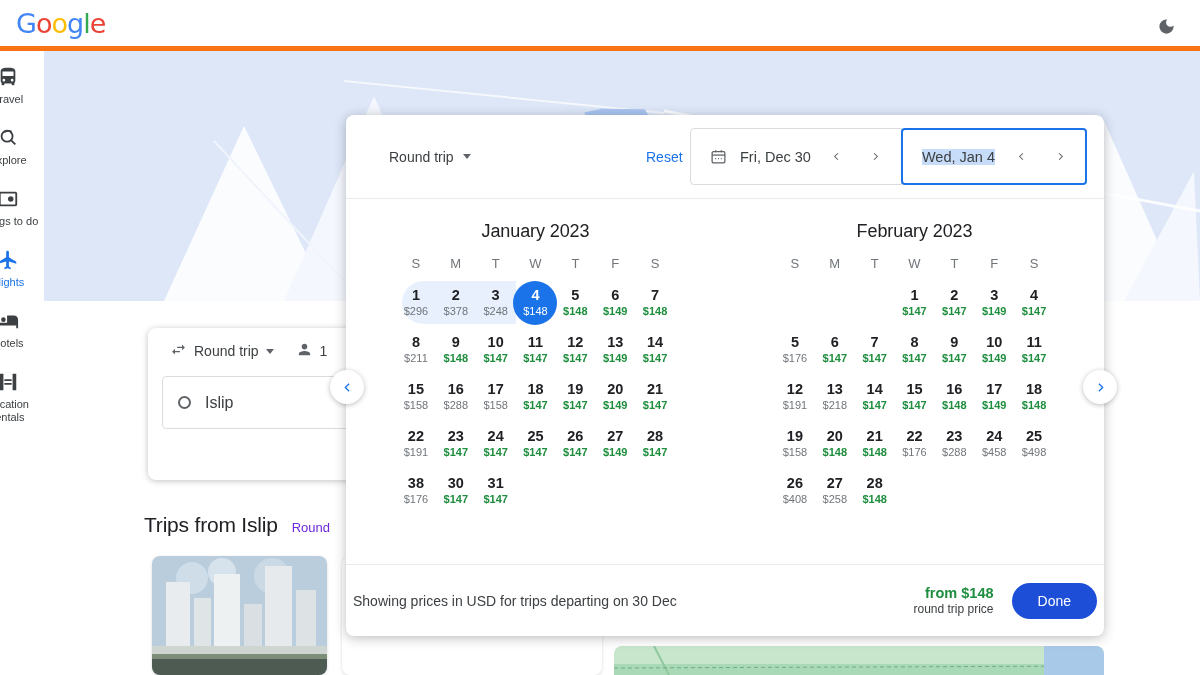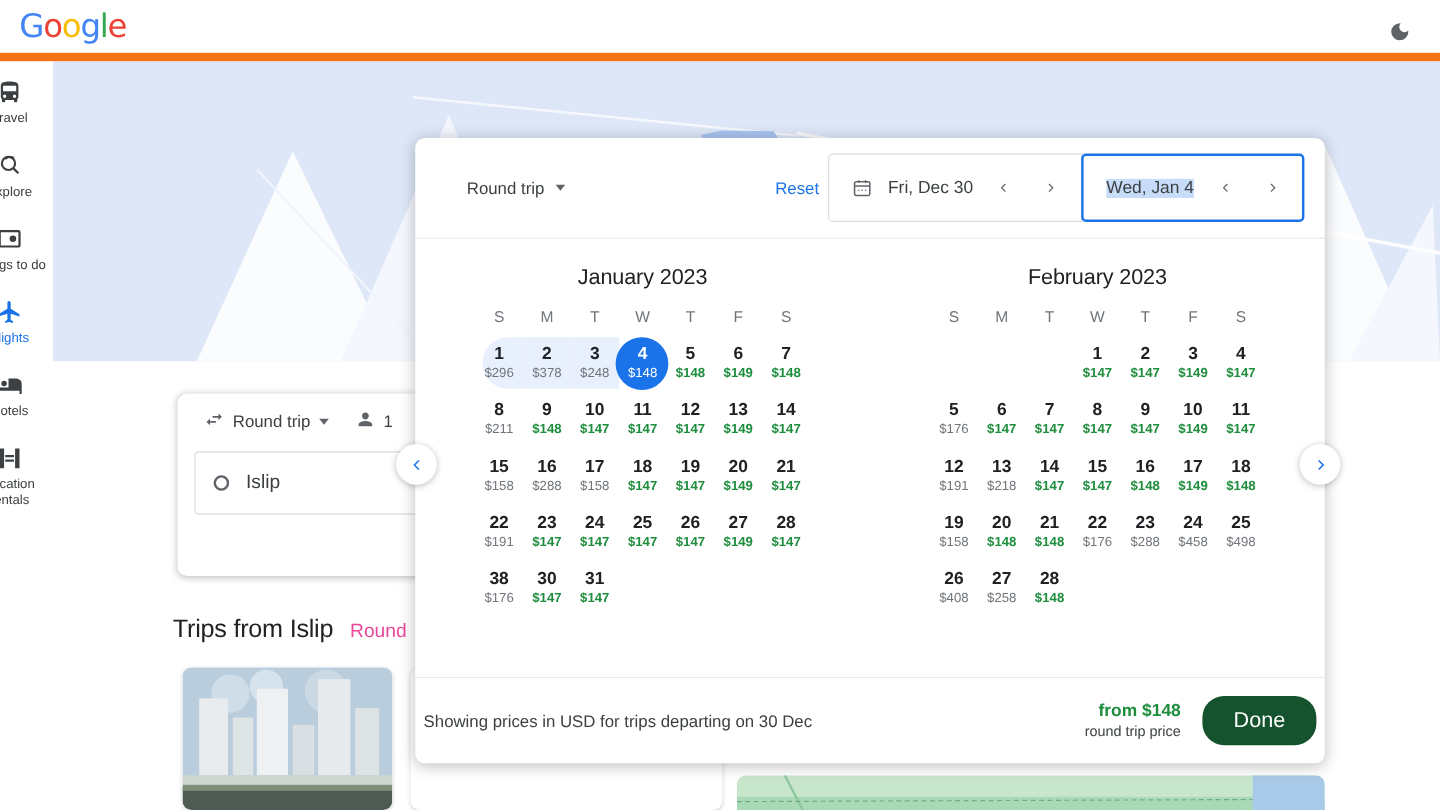--- a/index.html
+++ b/index.html
@@ -6,21 +6,21 @@
   html, body {
     width: 1200px; height: 675px;
     font-family: "Liberation Sans", sans-serif;
     background: #ffffff; overflow: hidden;
   }
   #app { position: relative; width: 1200px; height: 675px; overflow: hidden; background:#fff; }
 
   
   .topbar {
     position: absolute; left:0; top:0; width:1200px; height:51px;
-    background:#fff; border-bottom:7px solid #f97316;
+    background:#fff; border-bottom:5px solid #f97316;
     display:flex; align-items:center; z-index:30;
   }
   .glogo { margin-left:16px; font-size:27px; letter-spacing:-1px; font-family:"DejaVu Sans", sans-serif; }
   .glogo span { font-weight:400; }
   .g-b{color:#4285F4}.g-r{color:#EA4335}.g-y{color:#FBBC05}.g-g{color:#34A853}
   .darkmode-btn { position:absolute; right:22px; top:14px; width:24px; height:24px;
      display:flex; align-items:center; justify-content:center; cursor:pointer; }
 
   
   .rail { position:absolute; left:-28px; top:51px; width:72px; height:624px;
@@ -46,21 +46,21 @@
   .caret { width:0;height:0;border-left:4px solid transparent;border-right:4px solid transparent;
      border-top:5px solid #5f6368; }
   .sc-field { margin:2px 14px; height:53px; border:1px solid #dadce0; border-radius:4px;
      display:flex; align-items:center; gap:14px; padding:0 15px; font-size:16px; color:#3c4043; }
   .circ-ico { width:13px;height:13px;border:2px solid #5f6368;border-radius:50%; }
 
   
   .trips-head { position:absolute; left:144px; top:513px; z-index:5;
      display:flex; align-items:baseline; gap:14px; }
   .trips-title { font-size:21px; color:#202124; font-weight:400; letter-spacing:-.2px; }
-  .trips-sub { font-size:16px; color:#ec4899; }
+  .trips-sub { font-size:13px; color:#6d28d9; }
   .photo-card { position:absolute; left:152px; top:556px; width:175px; height:119px;
      border-radius:8px; overflow:hidden; z-index:5; box-shadow:0 1px 3px rgba(60,64,67,.2); }
   .price-card { position:absolute; left:342px; top:556px; width:260px; height:119px;
      background:#fff; border-radius:8px; z-index:4; box-shadow:0 1px 3px rgba(60,64,67,.2);
      display:flex; align-items:center; justify-content:flex-end; padding-right:22px; }
   .price-card .p { font-size:15px; font-weight:bold; color:#202124; }
   .map-card { position:absolute; left:614px; top:646px; width:490px; height:29px;
      border-radius:8px 8px 0 0; overflow:hidden; z-index:4; }
 
   
@@ -104,22 +104,22 @@
      background:#e8f0fe; z-index:0; }
   .cell.inrange.start::after { border-radius:24px 0 0 24px; left:6px; }
 
   .dlg-foot { height:72px; border-top:1px solid #e8eaed; display:flex; align-items:center;
      padding:0 7px; }
   .foot-note { font-size:14px; color:#3c4043; }
   .foot-right { margin-left:auto; display:flex; align-items:center; gap:18px; }
   .from-price { text-align:right; }
   .from-price .fp1 { font-size:14.5px; color:#1e8e3e; font-weight:bold; line-height:17px; }
   .from-price .fp2 { font-size:12px; color:#3c4043; line-height:15px; }
-  .done-btn { background:#14532d; color:#fff; border:none; border-radius:18px;
-     padding:10px 26px; font-size:18px; cursor:pointer; font-family:"Liberation Sans",sans-serif; }
+  .done-btn { background:#1d4ed8; color:#fff; border:none; border-radius:18px;
+     padding:10px 26px; font-size:14px; cursor:pointer; font-family:"Liberation Sans",sans-serif; }
 
   .nav-circle { position:absolute; width:34px; height:34px; border-radius:50%; background:#fff;
      box-shadow:0 1px 5px rgba(32,33,36,.30); display:flex; align-items:center;
      justify-content:center; color:#1a73e8; font-size:16px; cursor:pointer; z-index:45; }
   .nav-prev { left:330px; top:370px; }
   .nav-next { left:1083px; top:370px; }
 </style>
 </head>
 <body>
 

